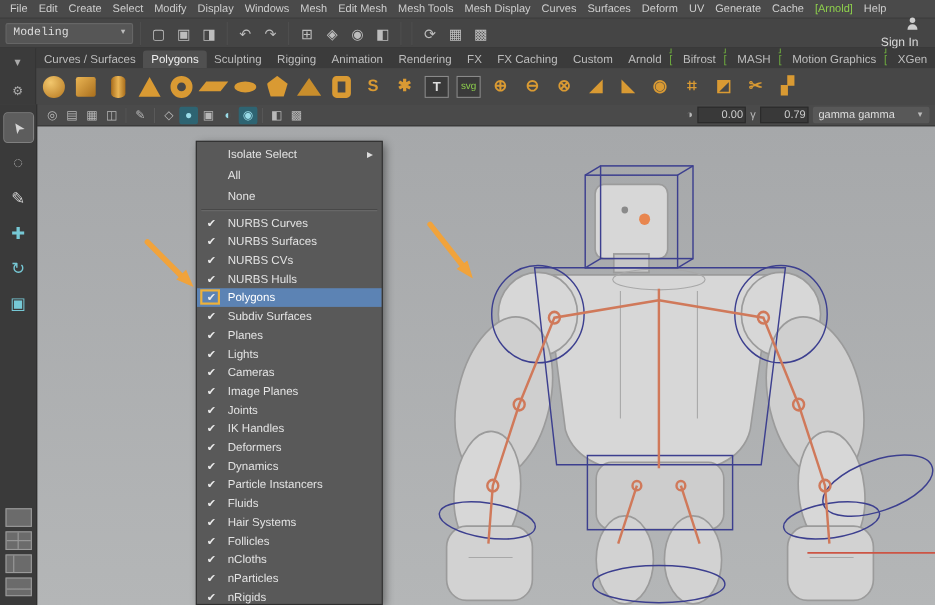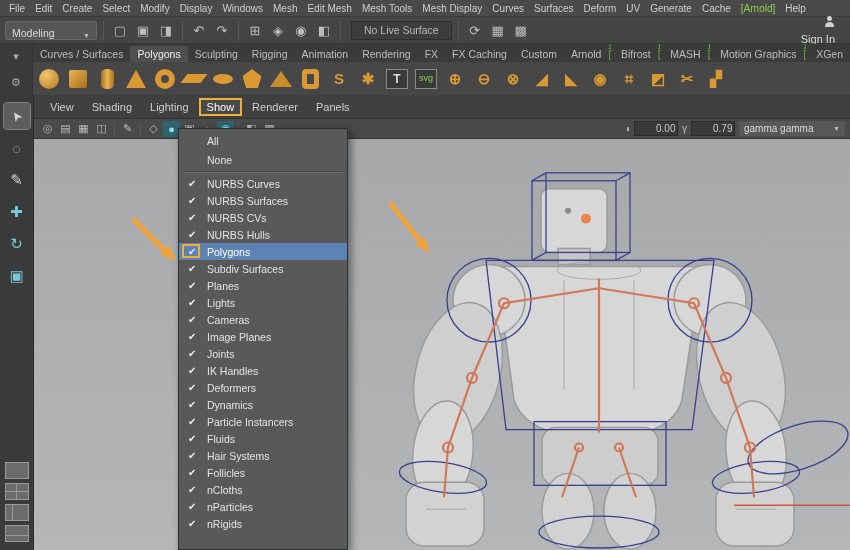--- a/index.html
+++ b/index.html
@@ -6,21 +6,21 @@
   body { background:#222; font-family:"Liberation Sans", sans-serif; }
   .app { position:relative; width:850px; height:550px; background:#444; overflow:hidden; user-select:none; }
 
   
   .menubar { position:absolute; top:0; left:0; right:0; height:17px; background:#4a4a4a; display:flex; align-items:center; padding-left:4px; border-bottom:1px solid #3a3a3a; }
   .mitem { font-size:10px; color:#cfcfcf; padding:0 5px; white-space:nowrap; cursor:default;text-align:center; }
   .mitem.green { color:#8ed04c; }
 
   
   .toolbar { position:absolute; top:17px; left:0; right:0; height:27px; background:#454545; border-bottom:1px solid #363636; display:flex; align-items:center; padding:0 5px; gap:3px; }
-  .menuset { width:92px; height:19px; background:#565656; border:1px solid #666; border-radius:2px; color:#ddd; font-size:10.5px; display:flex; align-items:flex-end; justify-content:space-between; padding:0 6px; }
+  .menuset { width:116px; height:19px; background:#565656; border:1px solid #666; border-radius:2px; color:#ddd; font-size:10.5px; display:flex; align-items:center; justify-content:space-between; padding:0 6px;font-family:Liberation Mono, monospace; }
   .menuset .arrow { font-size:7px; color:#bbb; }
   .tb-sep { width:1px; height:21px; background:#353535; border-right:1px solid #555; margin:0 3px; }
   .tb-icon { width:20px; height:20px; color:#bdbdbd; font-size:13px; display:flex; align-items:center; justify-content:center; }
   .live-surface { height:19px; background:#3d3d3d; border:1px solid #2e2e2e; color:#b8b8b8; font-size:10.5px; display:flex; align-items:center; padding:0 12px; margin-left:4px; }
   .signin { margin-left:auto; display:flex; align-items:flex-end; gap:6px; color:#dadada; font-size:11px; padding-right:10px;flex-direction:column; }
   .person-icon { width:11px; height:11px; position:relative; }
   .person-icon::before { content:""; position:absolute; top:0; left:3px; width:5px; height:5px; border-radius:50%; background:#cfcfcf; }
   .person-icon::after { content:""; position:absolute; bottom:0; left:1px; width:9px; height:5px; border-radius:5px 5px 0 0; background:#cfcfcf; }
 
   
@@ -127,23 +127,20 @@
     <span class="tb-icon">◨</span>
     <div class="tb-sep"></div>
     <span class="tb-icon">↶</span>
     <span class="tb-icon">↷</span>
     <div class="tb-sep"></div>
     <span class="tb-icon">⊞</span>
     <span class="tb-icon">◈</span>
     <span class="tb-icon">◉</span>
     <span class="tb-icon">◧</span>
     <div class="tb-sep"></div>
-    <div class="live-surface">
-      <span>No Live Surface</span>
-    </div>
     <div class="tb-sep"></div>
     <span class="tb-icon">⟳</span>
     <span class="tb-icon">▦</span>
     <span class="tb-icon">▩</span>
     <div class="signin">
       <span class="person-icon"></span>
       <span>Sign In</span>
     </div>
   </div>
 
@@ -270,28 +267,20 @@
     <span class="spacer"></span>
     <div class="layouts">
       <div class="layout-btn"></div>
       <div class="layout-btn four"></div>
       <div class="layout-btn splitl"></div>
       <div class="layout-btn splitb"></div>
     </div>
   </div>
 
   <div class="panel">
-    <div class="panel-menubar">
-      <span class="pm-item">View</span>
-      <span class="pm-item">Shading</span>
-      <span class="pm-item">Lighting</span>
-      <span class="pm-item highlight">Show</span>
-      <span class="pm-item">Renderer</span>
-      <span class="pm-item">Panels</span>
-    </div>
     <div class="vp-toolbar">
       <span class="vt-icon">◎</span>
       <span class="vt-icon">▤</span>
       <span class="vt-icon">▦</span>
       <span class="vt-icon">◫</span>
       <span class="vt-sep"></span>
       <span class="vt-icon">✎</span>
       <span class="vt-sep"></span>
       <span class="vt-icon">◇</span>
       <span class="vt-icon on">●</span>
@@ -378,20 +367,24 @@
           <circle cx="545" cy="310" r="4"></circle>
           <circle cx="585" cy="310" r="4"></circle>
         </g>
         <line x1="700" y1="368" x2="816" y2="368" stroke="#cc5544" stroke-width="1.5"></line>
       </svg>
     </div>
   </div>
 
   <div class="show-menu">
     <div class="menu-item tall">
+      <span>Isolate Select</span>
+      <span class="sub-arrow">▶</span>
+    </div>
+    <div class="menu-item tall">
       <span>All</span>
     </div>
     <div class="menu-item tall">
       <span>None</span>
     </div>
     <div class="menu-sep"></div>
     <div class="menu-item">
         <span class="check">✔</span>
         <span>NURBS Curves</span>
       </div>

